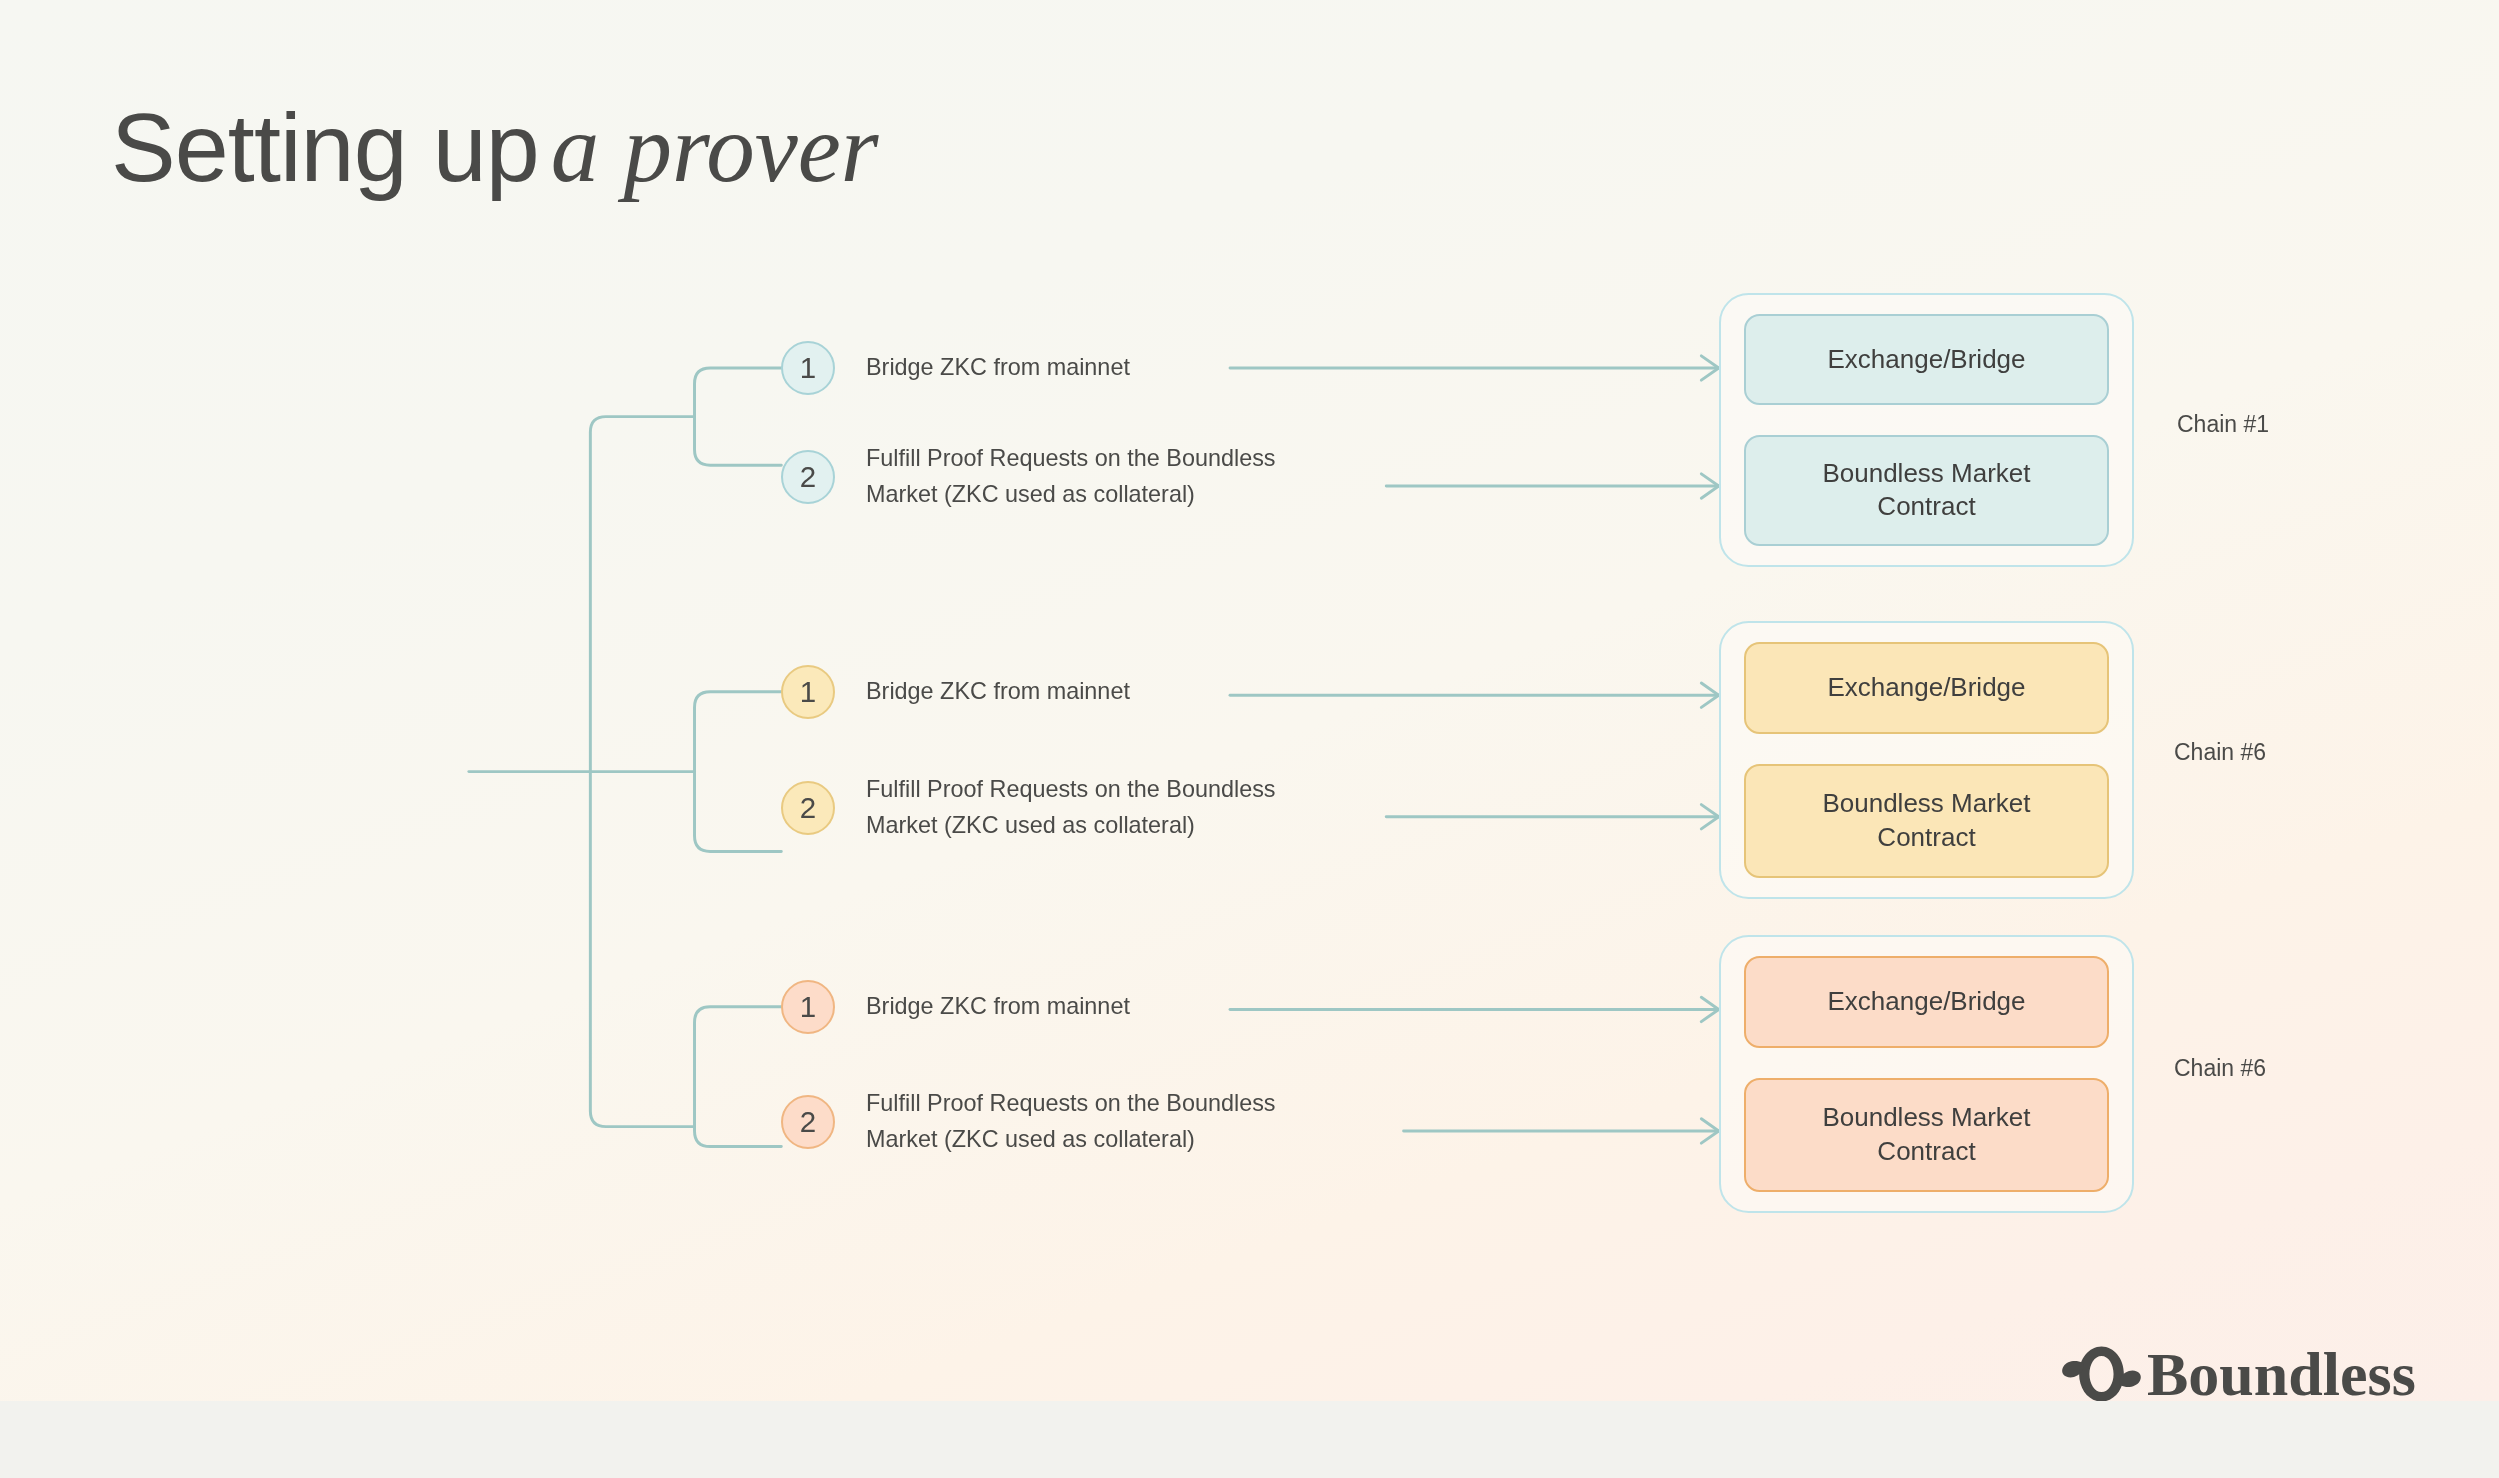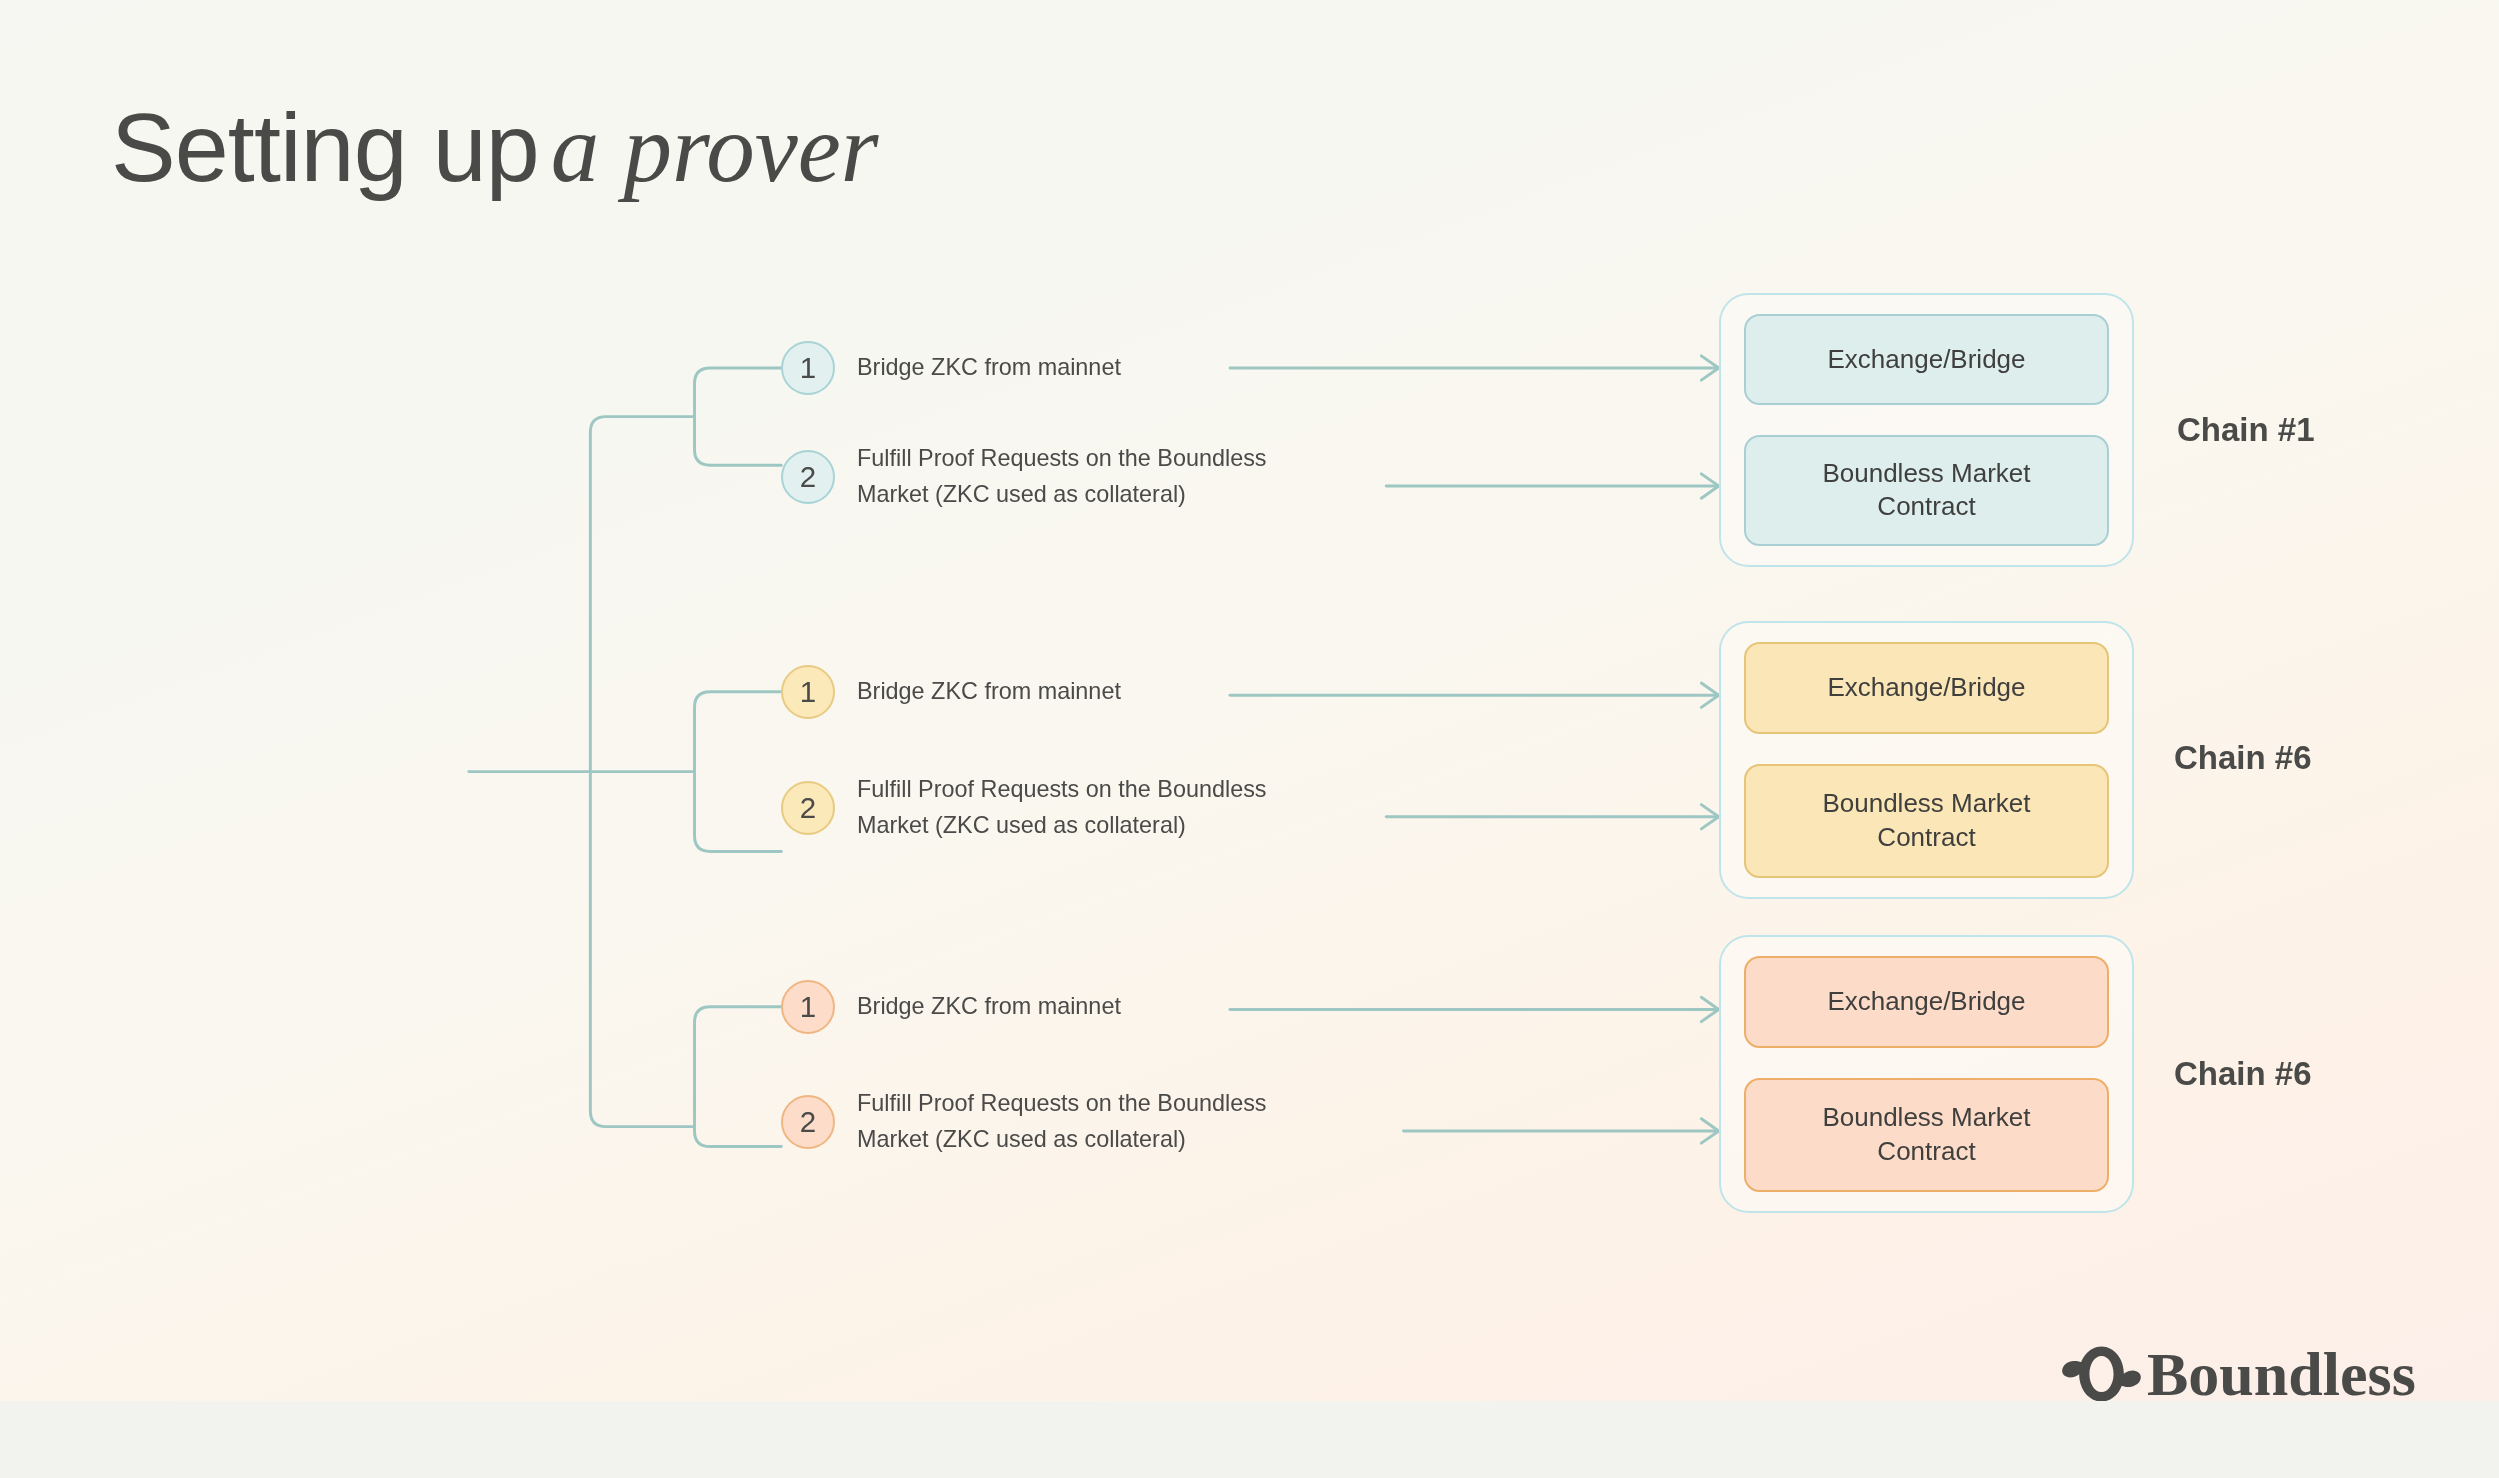--- a/index.html
+++ b/index.html
@@ -89,21 +89,21 @@
     border-radius: 50%;
     box-sizing: border-box;
     display: flex;
     align-items: center;
     justify-content: center;
     font-size: 29.5px;
     color: #4a4a48;
     flex: 0 0 auto;
   }
   .step-text {
-    margin-left: 22px;
+    margin-left: 31px;
     font-size: 23.4px;
     color: #4a4a48;
     line-height: 1.52;
     white-space: pre-line;
     width: 503px;
   }
 
   
   .pal-teal   { background: #e2f1f0; border: 2.6px solid #a8d3d7; }
   .pal-amber  { background: #fbe9ba; border: 2.6px solid #e9ca81; }
@@ -133,22 +133,22 @@
     color: #3f3f3e;
     line-height: 1.3;
     white-space: pre-line;
   }
   .box-teal  { background: #ddeeec; border: 2.6px solid #a9cfd4; }
   .box-amber { background: #fbe6b7; border: 2.6px solid #e6c478; }
   .box-peach { background: #fcdcc8; border: 2.6px solid #eeae6a; }
 
   .chain-label {
     position: absolute;
-    font-size: 33px;
-    font-weight: bold;
+    font-size: 23px;
+    font-weight: normal;
     color: #4a4a48;
     white-space: nowrap;
   }
 
   
   #logo {
     position: absolute;
     left: 2060px;
     top: 1343px;
     display: flex;

